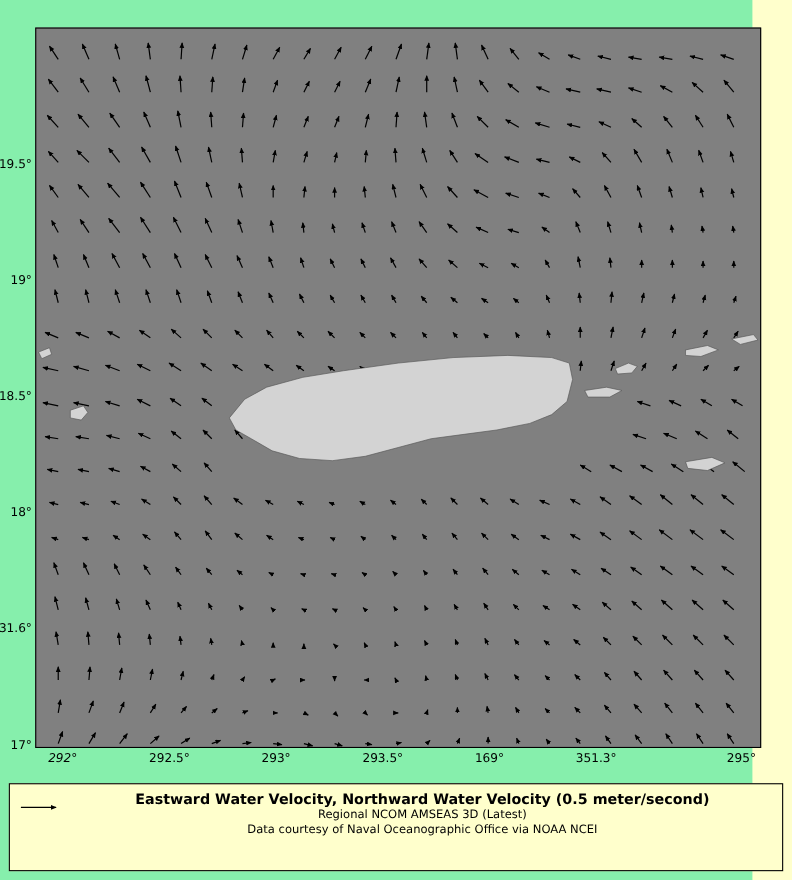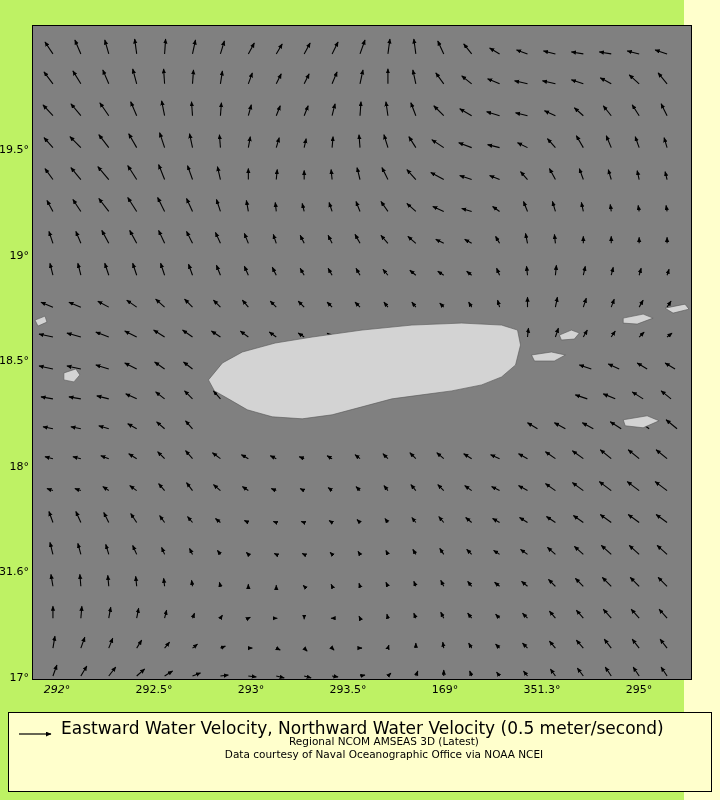--- a/index.html
+++ b/index.html
@@ -10,21 +10,21 @@
   body {
     width: 720px;
     height: 800px;
     font-family: "DejaVu Sans", sans-serif;
     overflow: hidden;
   }
   #page {
     position: relative;
     width: 684px;
     height: 800px;
-    background: #bef264;
+    background: #86efac;
   }
   
   #plot-wrap {
     position: absolute;
     left: 32px;
     top: 25px;
     width: 660px;
     height: 655px;
   }
   #plot-frame {
@@ -97,24 +97,25 @@
     width: 40px;
     height: 14px;
   }
   #legend-text {
     position: absolute;
     left: 52px;
     top: 8px;
     right: 4px;
   }
   #legend-title {
-    font-size: 17px;
-    font-weight: normal;
+    font-size: 13px;
+    font-weight: bold;
     color: #000000;
     line-height: 14px;
+    text-align: center;
   }
   .legend-sub {
     font-size: 10.5px;
     color: #000000;
     line-height: 12.5px;
     text-align: center;
   }
 </style>
 </head>
 <body>
@@ -627,21 +628,21 @@
     </div>
   </div>
 
   <div id="x-axis">
     <div class="x-label" style="left: 25px; font-style: italic;">292°</div>
     <div class="x-label" style="left: 122px;">292.5°</div>
     <div class="x-label" style="left: 219px;">293°</div>
     <div class="x-label" style="left: 316px;">293.5°</div>
     <div class="x-label" style="left: 413px;">169°</div>
     <div class="x-label" style="left: 510px;">351.3°</div>
-    <div class="x-label" style="left: 607px;">295°</div>
+    <div class="x-label" style="left: 642px;">295°</div>
   </div>
 
   <div id="legend">
     <svg id="legend-arrow" viewBox="0 0 40 14">
       <defs>
         <marker id="ah2" markerWidth="5" markerHeight="5" refX="4.2" refY="2" orient="auto" markerUnits="strokeWidth">
           <path d="M0,0 L4.6,2 L0,4 z" fill="#000"></path>
         </marker>
       </defs>
       <path d="M2,7 L34,7" stroke="#000000" stroke-width="1.2" fill="none" marker-end="url(#ah2)"></path>

